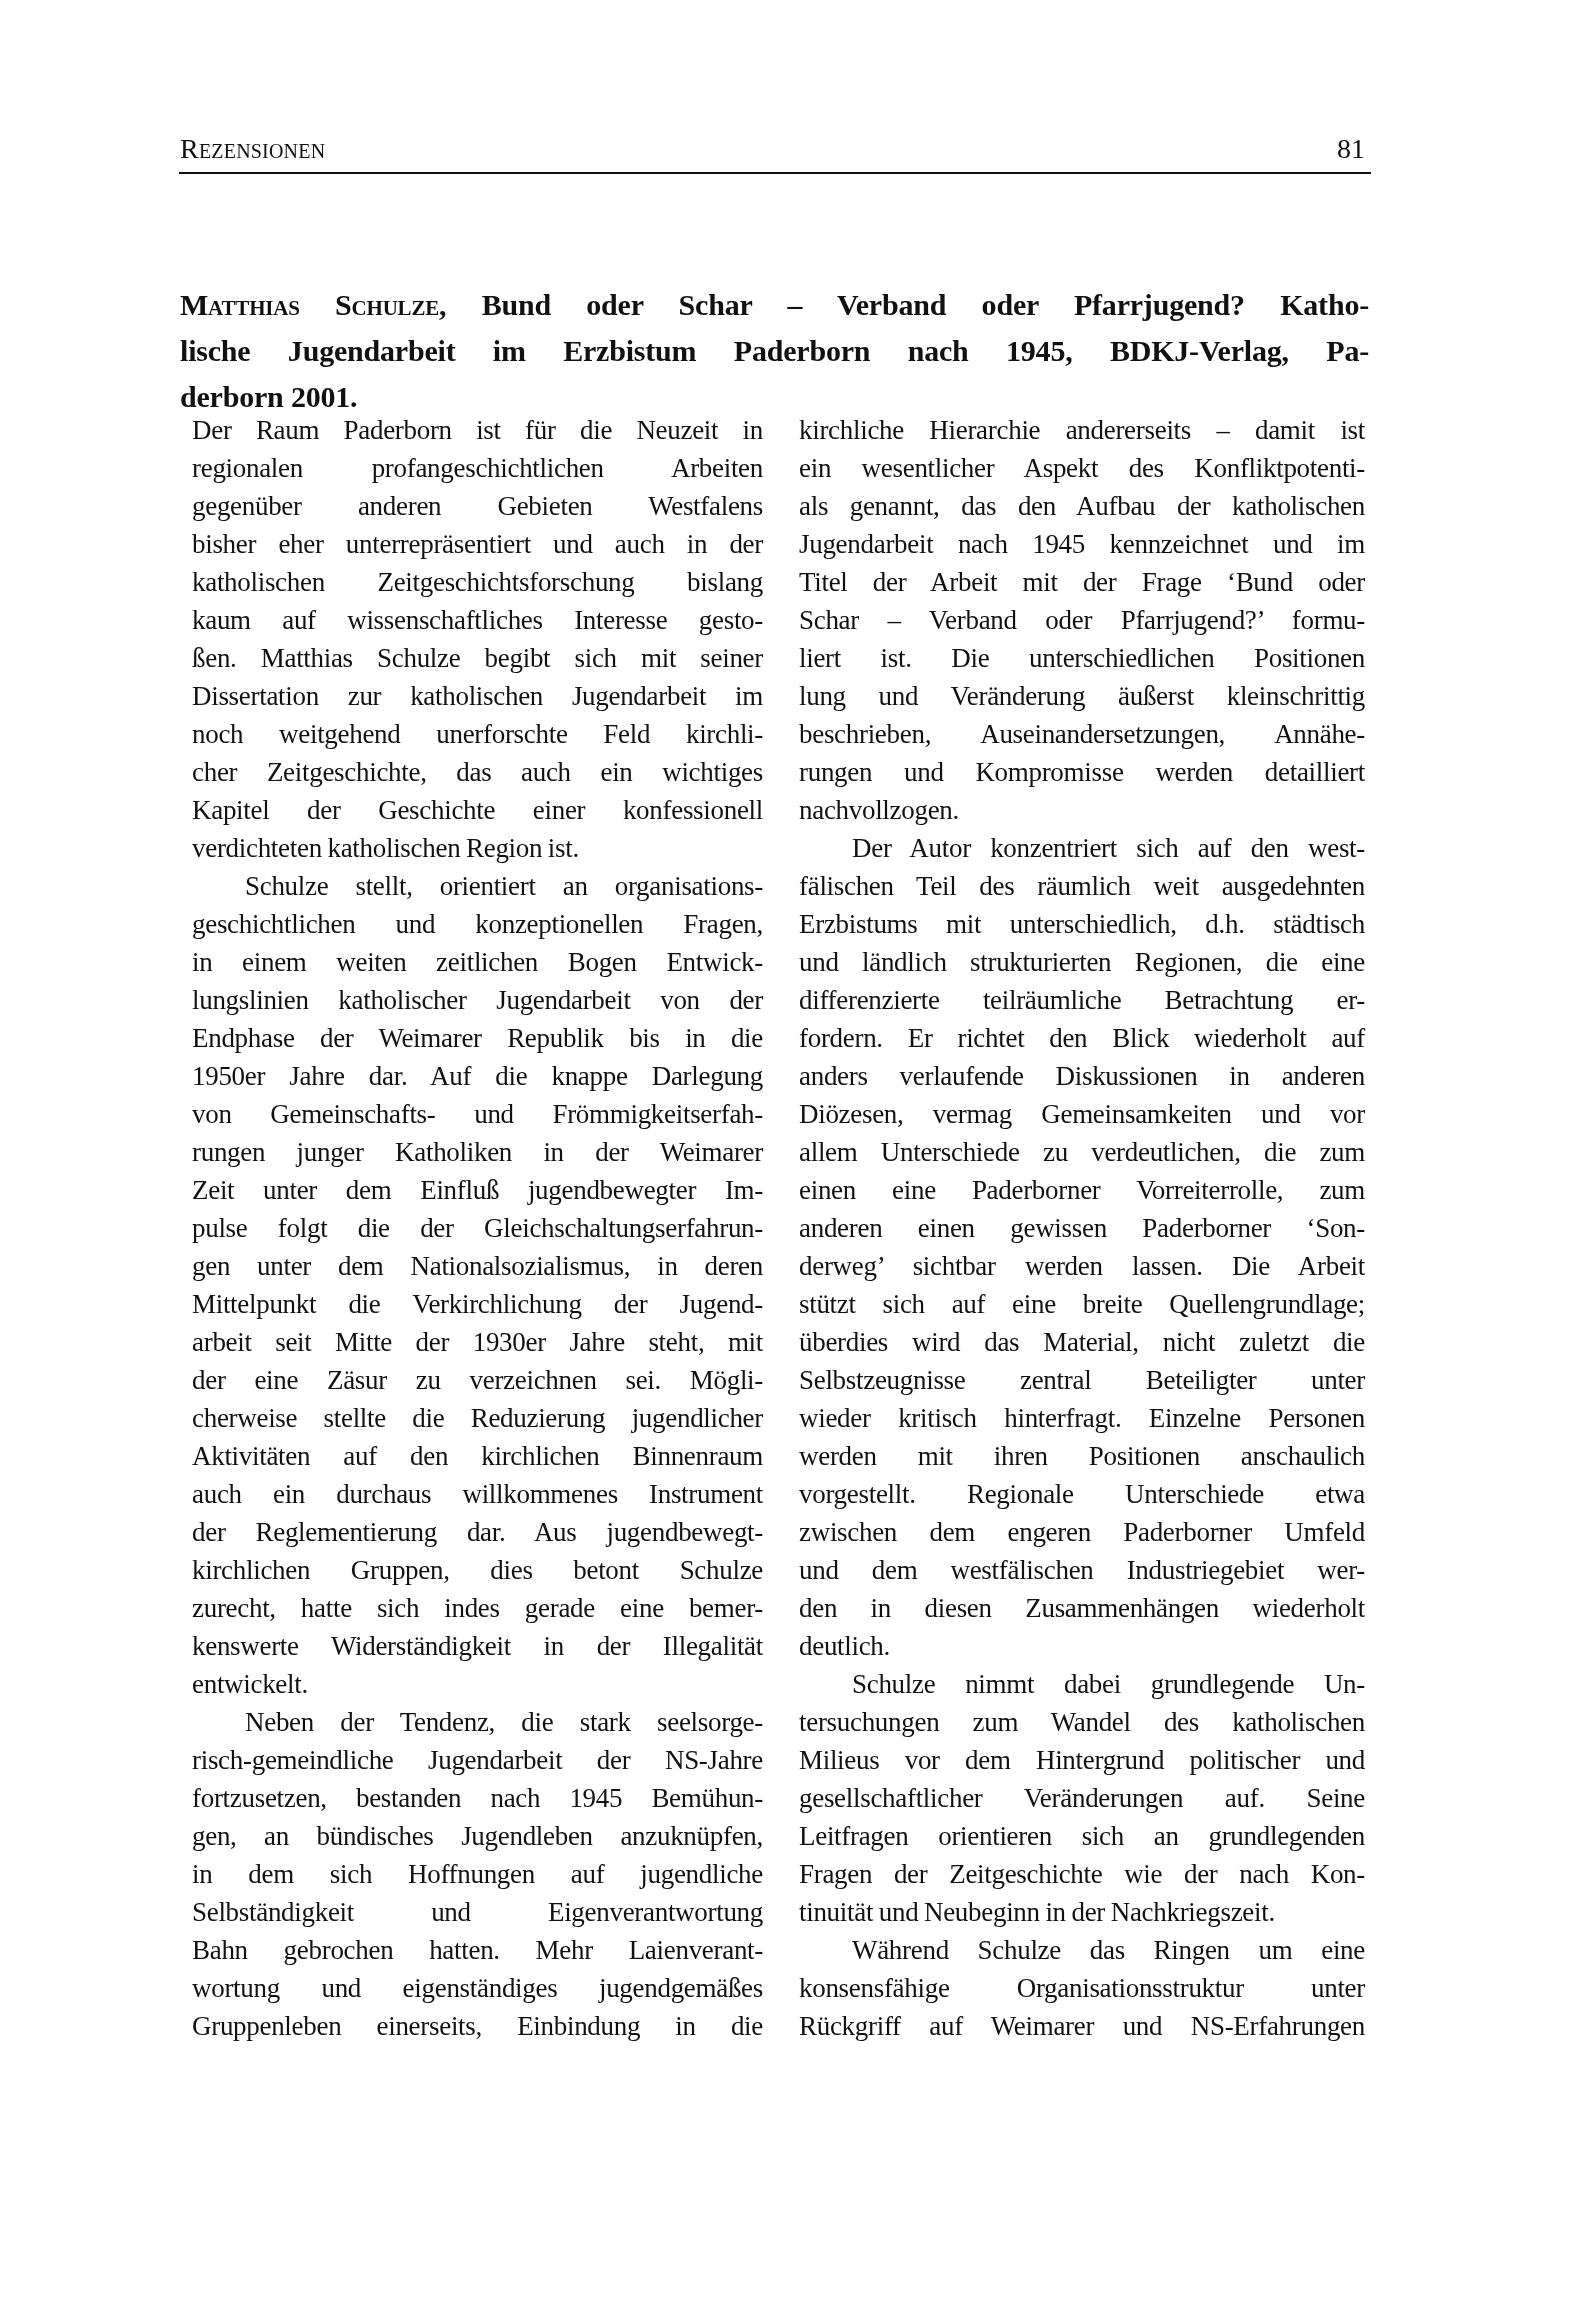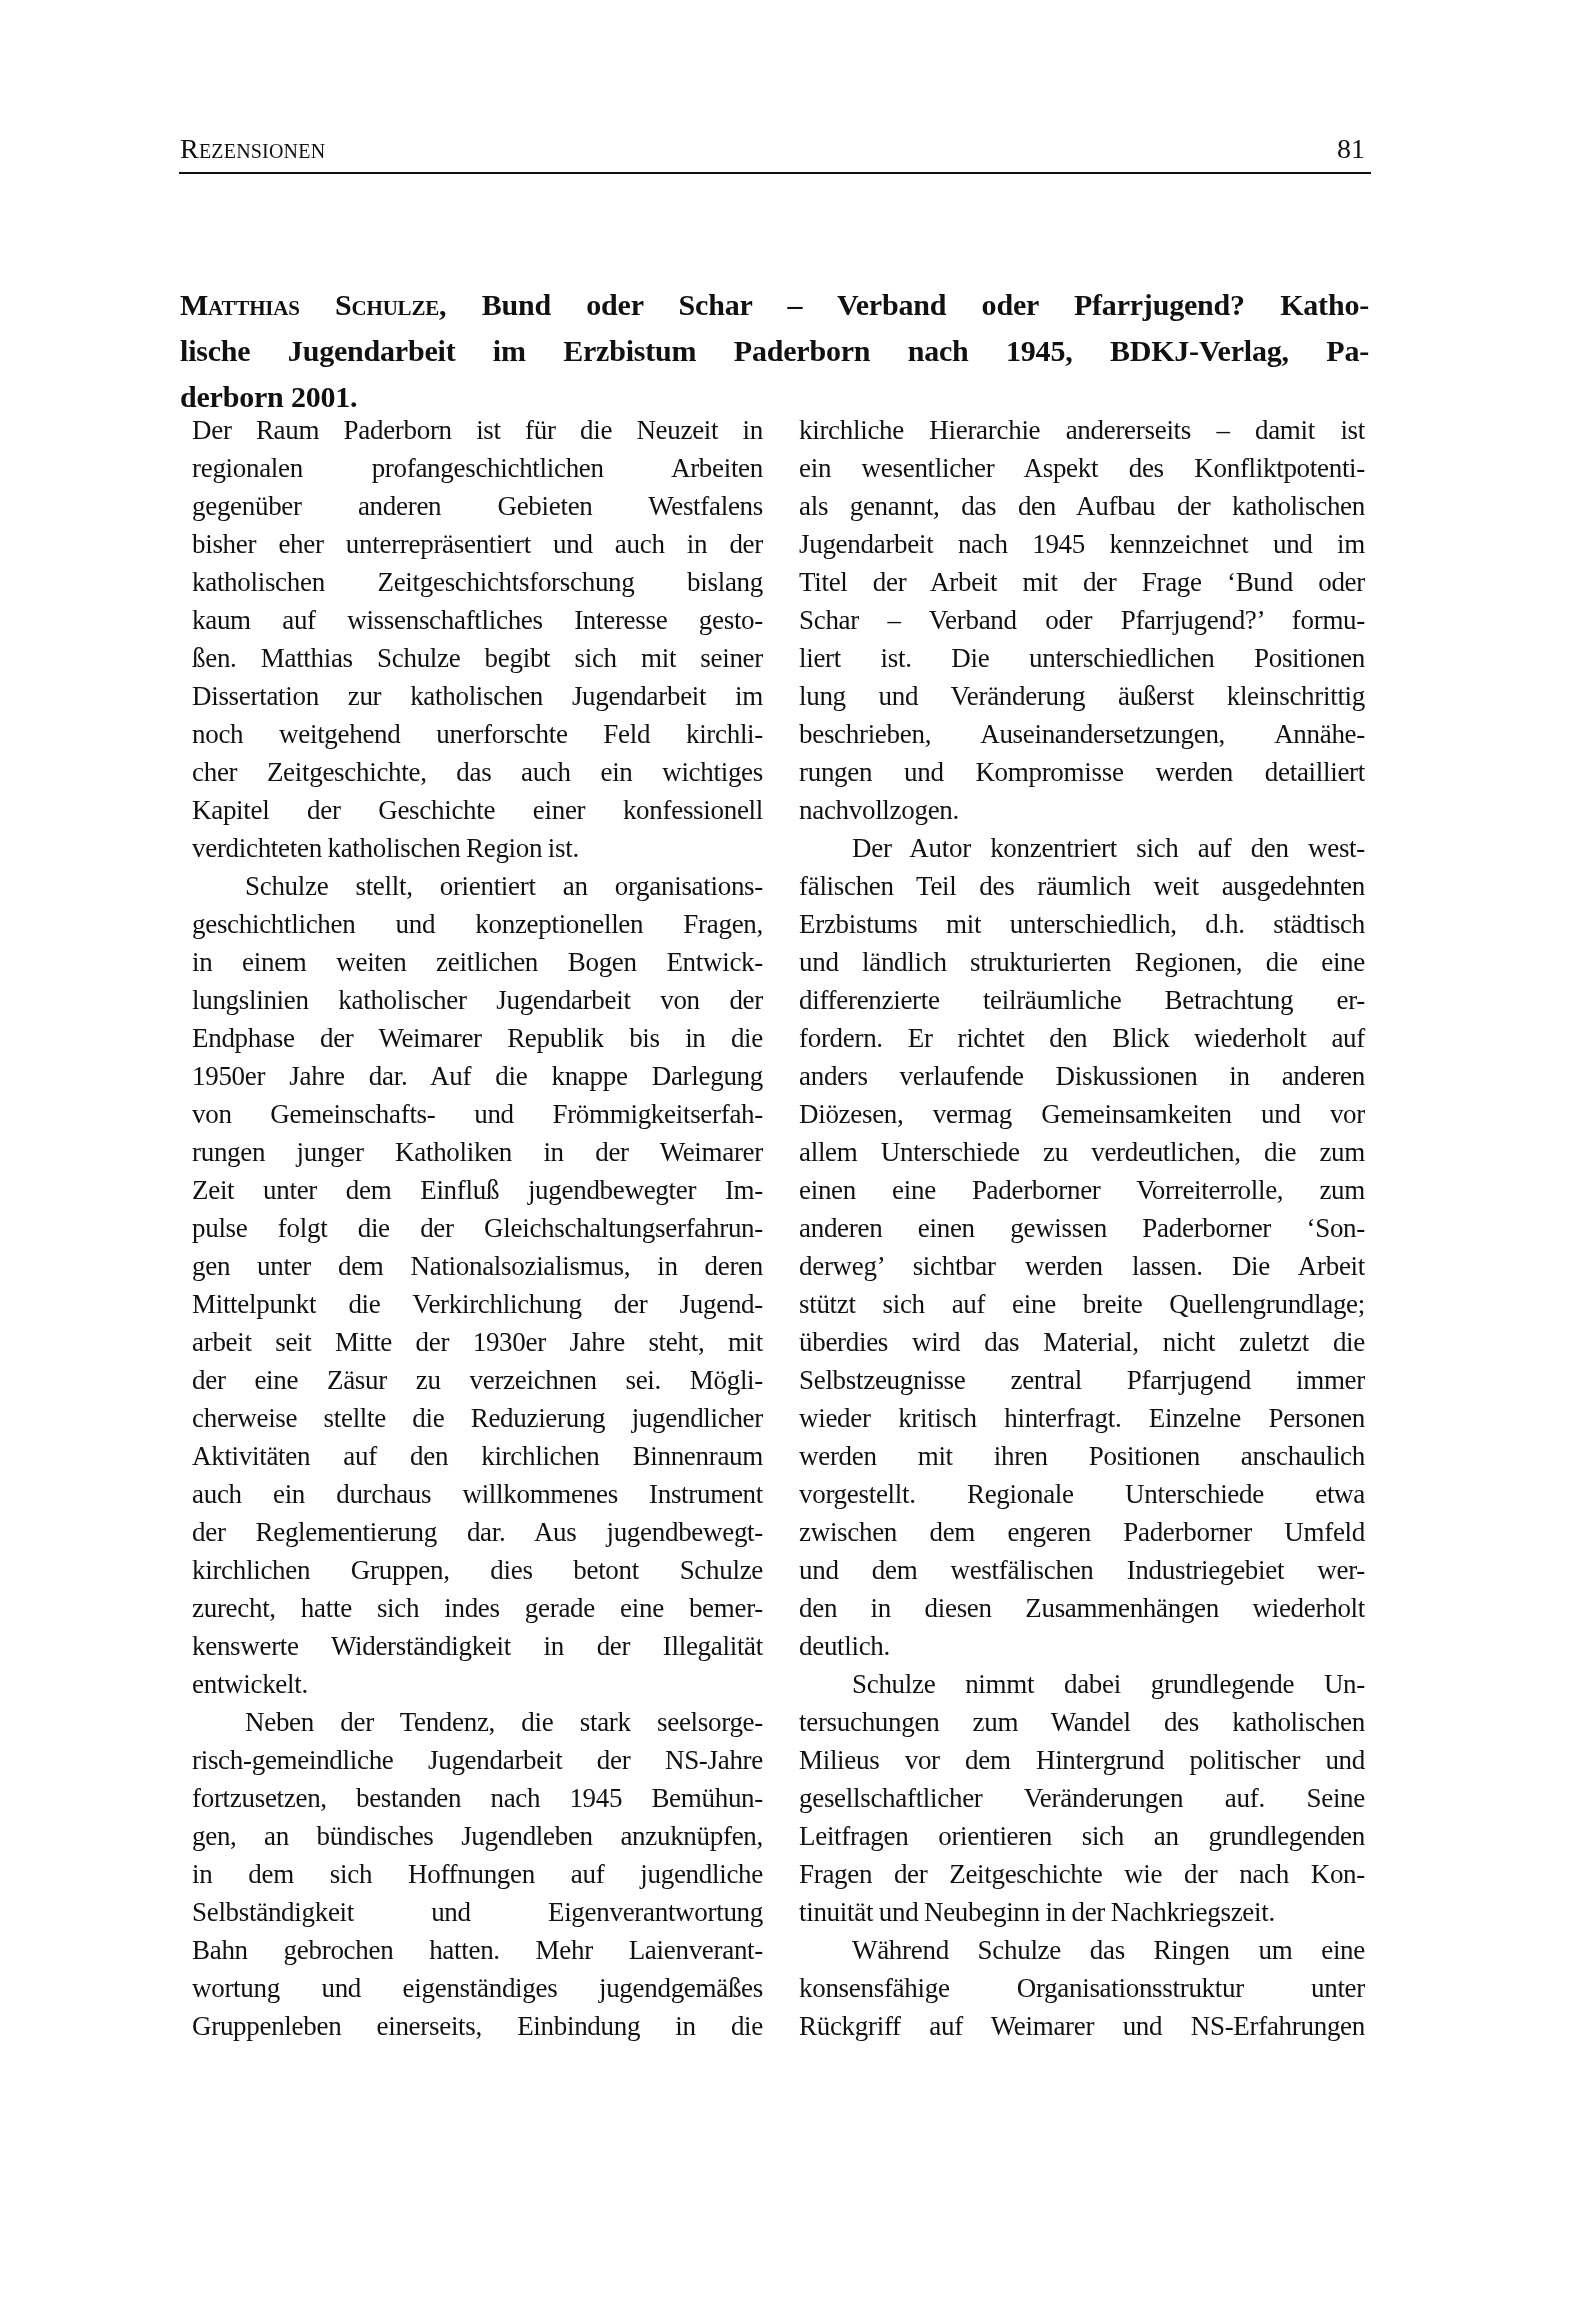--- a/index.html
+++ b/index.html
@@ -194,21 +194,21 @@
       <span class="line">differenzierte teilräumliche Betrachtung er-</span>
       <span class="line">fordern. Er richtet den Blick wiederholt auf</span>
       <span class="line">anders verlaufende Diskussionen in anderen</span>
       <span class="line">Diözesen, vermag Gemeinsamkeiten und vor</span>
       <span class="line">allem Unterschiede zu verdeutlichen, die zum</span>
       <span class="line">einen eine Paderborner Vorreiterrolle, zum</span>
       <span class="line">anderen einen gewissen Paderborner ‘Son-</span>
       <span class="line">derweg’ sichtbar werden lassen. Die Arbeit</span>
       <span class="line">stützt sich auf eine breite Quellengrundlage;</span>
       <span class="line">überdies wird das Material, nicht zuletzt die</span>
-      <span class="line">Selbstzeugnisse zentral Pfarrjugend immer</span>
+      <span class="line">Selbstzeugnisse zentral Beteiligter unter</span>
       <span class="line">wieder kritisch hinterfragt. Einzelne Personen</span>
       <span class="line">werden mit ihren Positionen anschaulich</span>
       <span class="line">vorgestellt. Regionale Unterschiede etwa</span>
       <span class="line">zwischen dem engeren Paderborner Umfeld</span>
       <span class="line">und dem westfälischen Industriegebiet wer-</span>
       <span class="line">den in diesen Zusammenhängen wiederholt</span>
       <span class="line para-end">deutlich.</span>
       <span class="line indent">Schulze nimmt dabei grundlegende Un-</span>
       <span class="line">tersuchungen zum Wandel des katholischen</span>
       <span class="line">Milieus vor dem Hintergrund politischer und</span>

